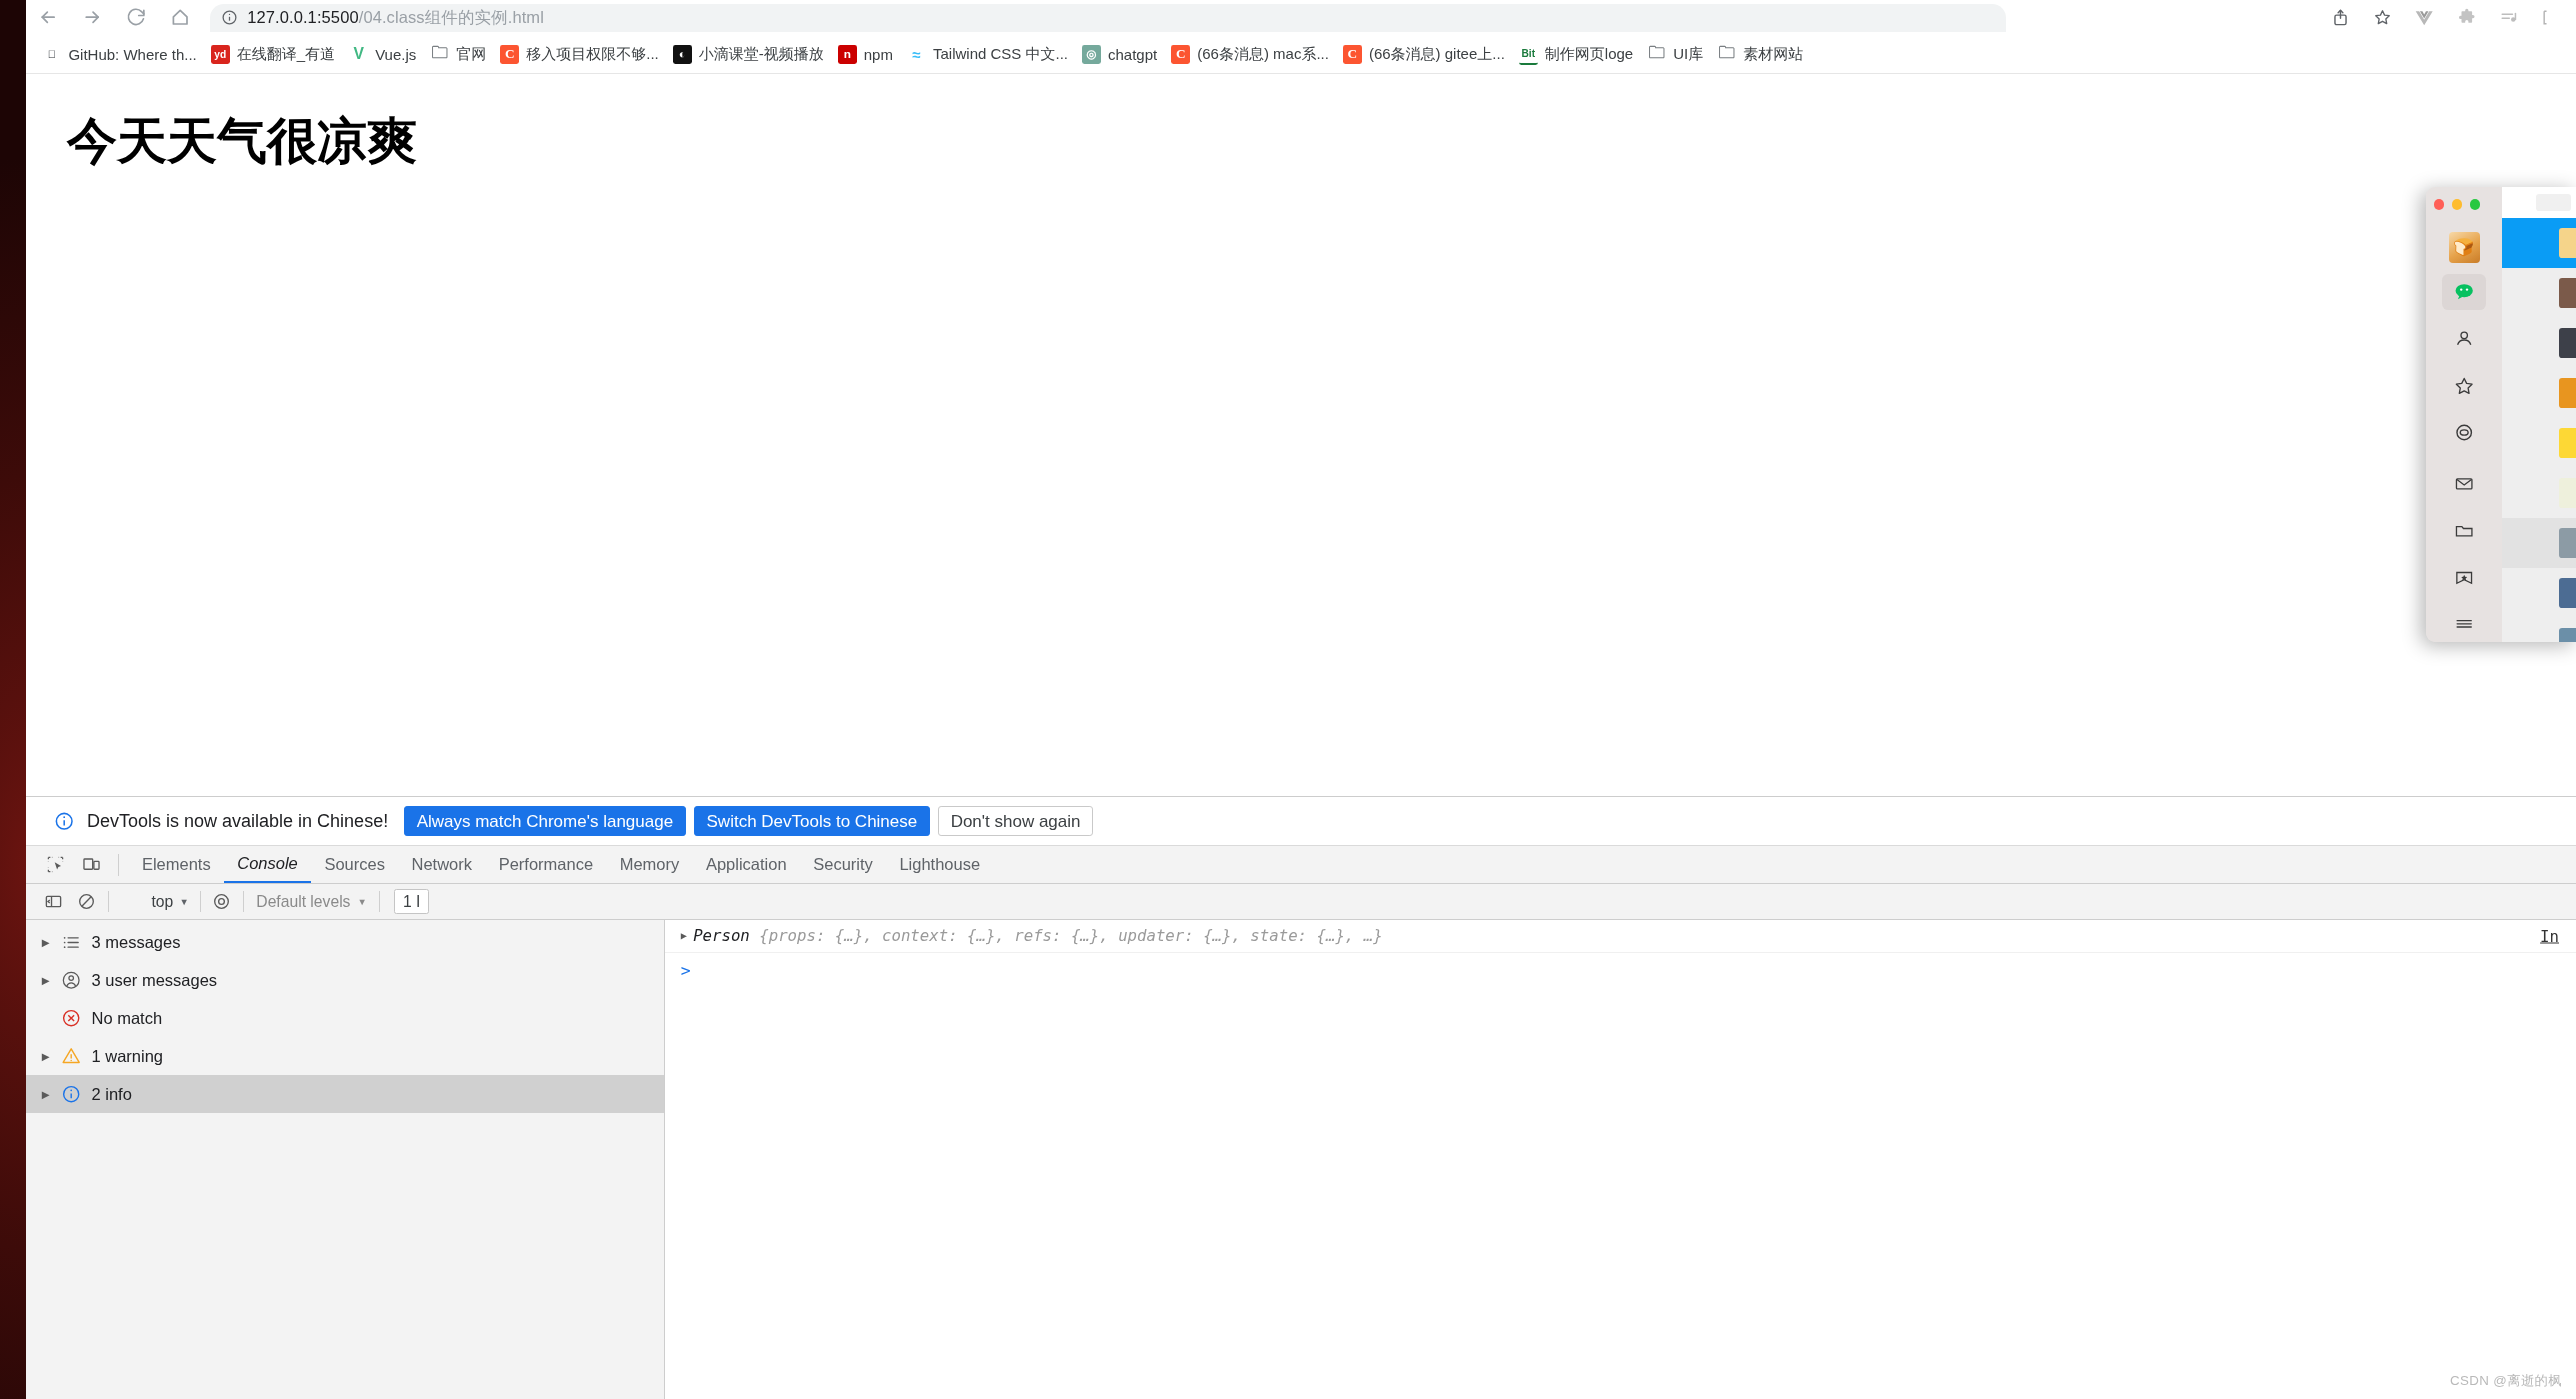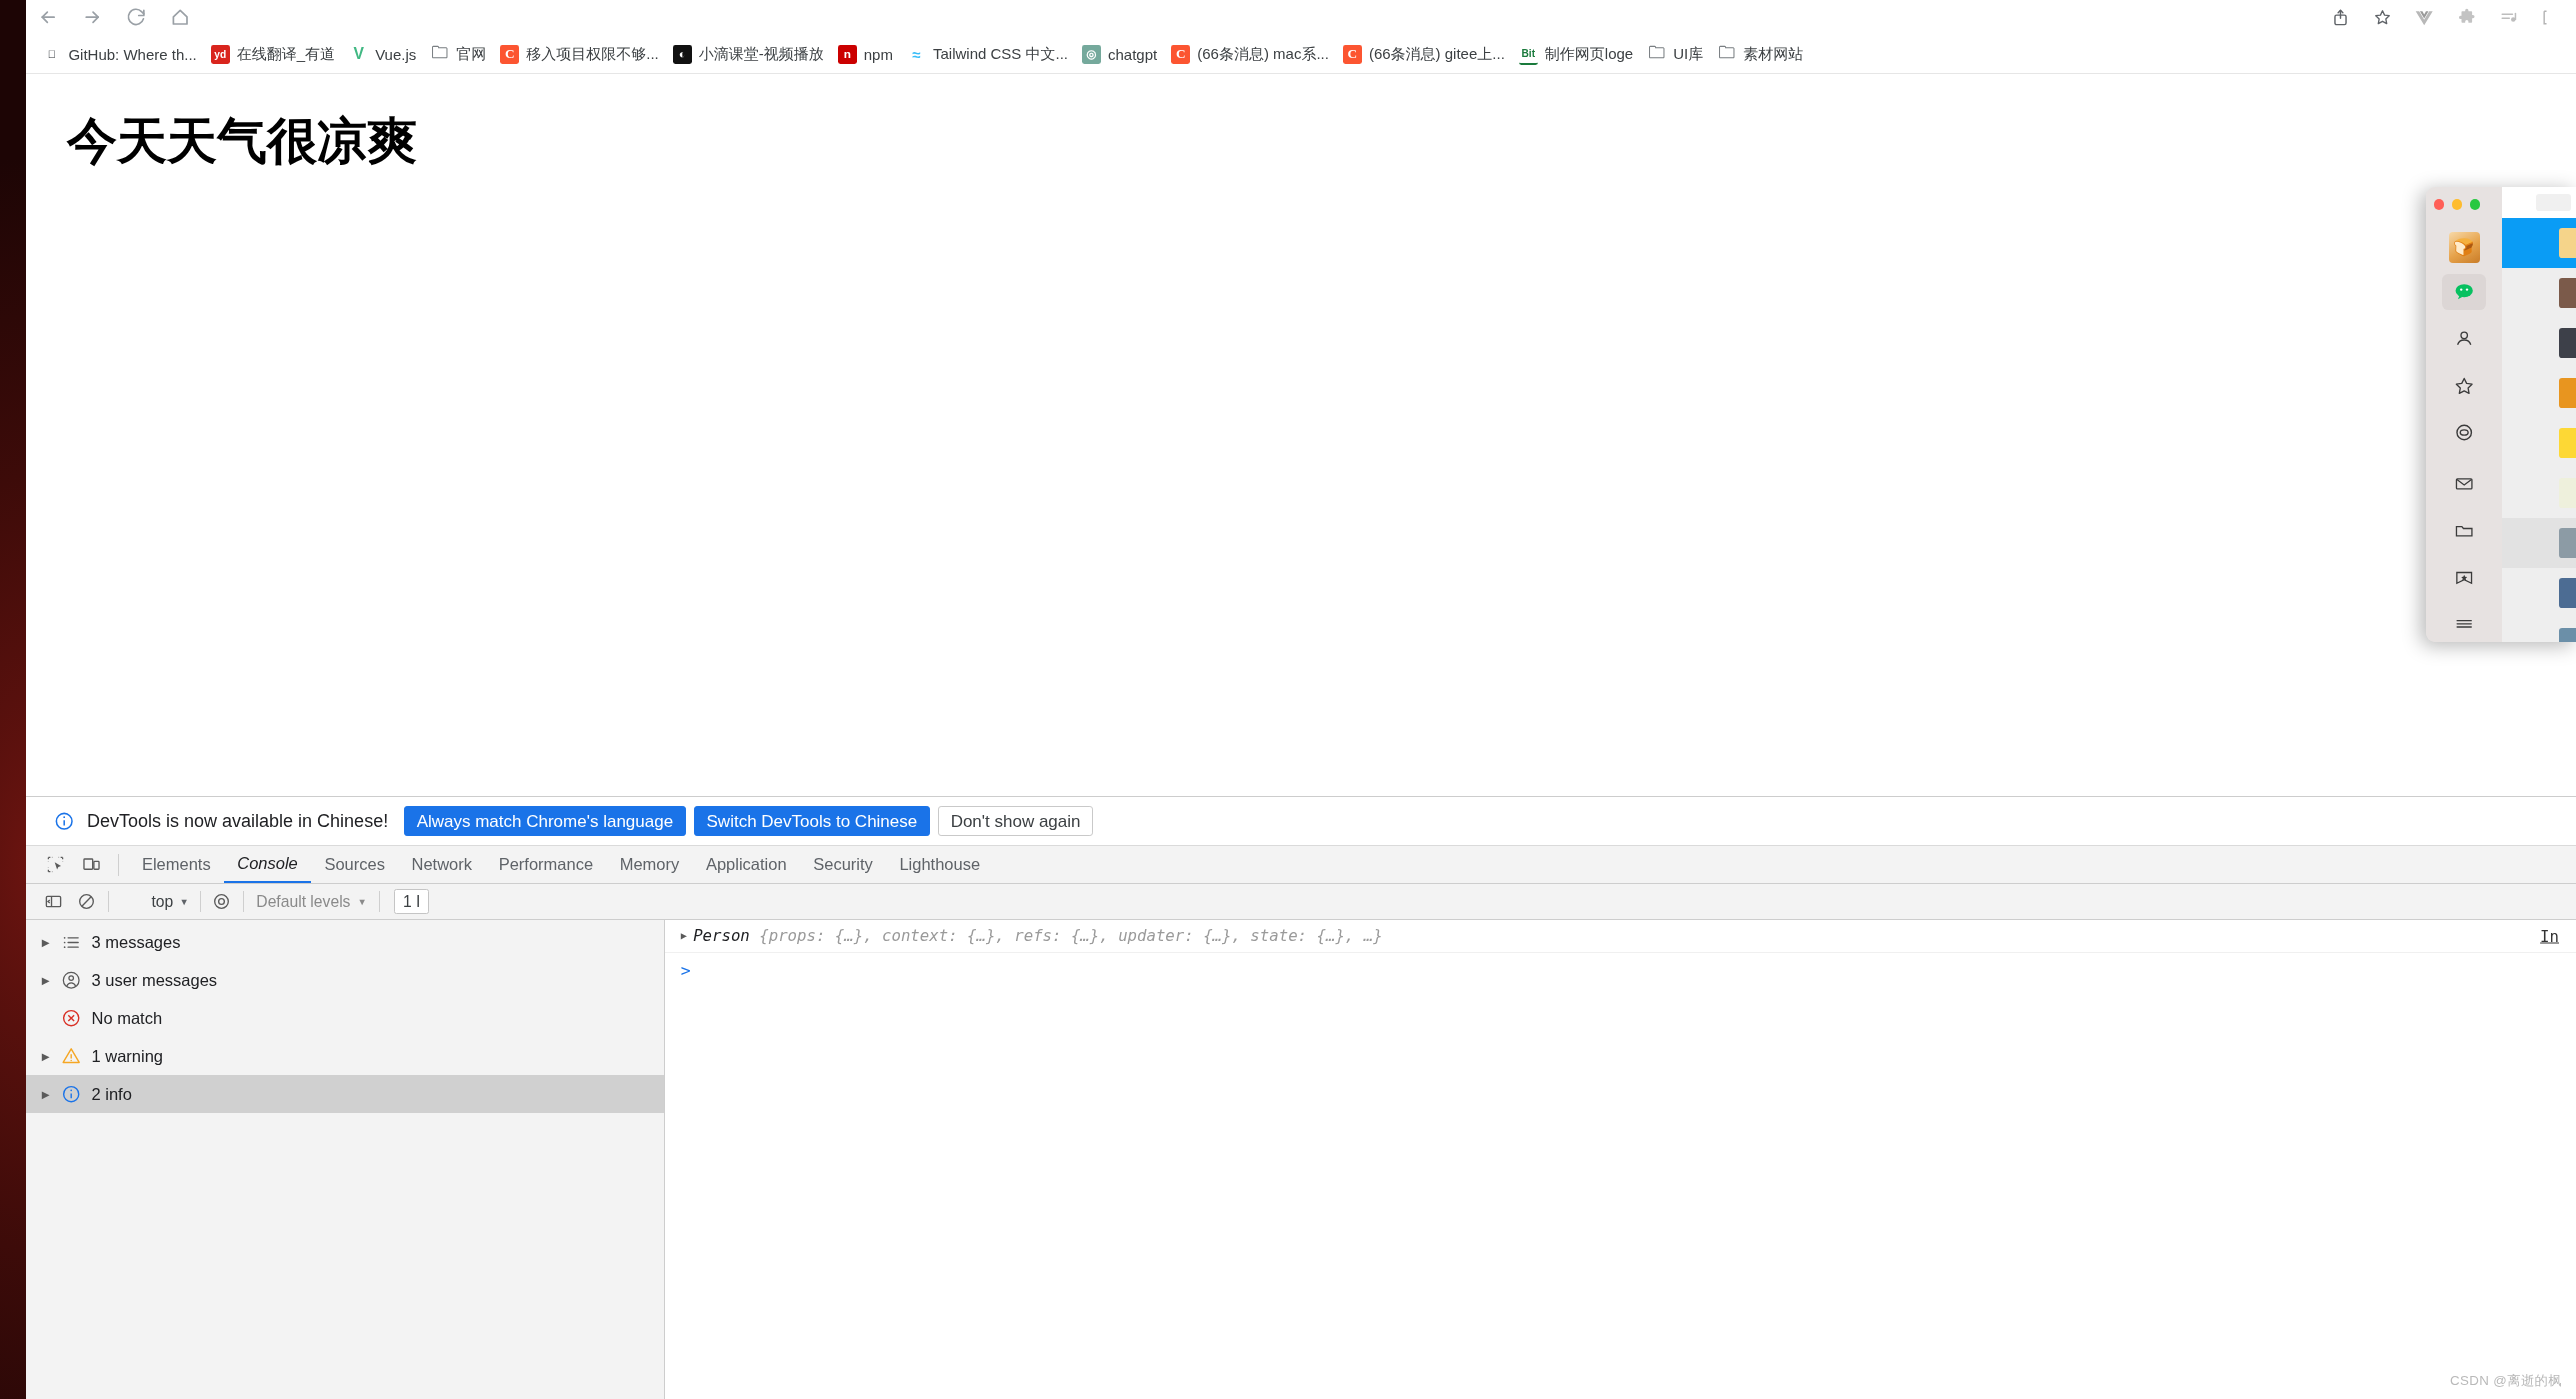--- a/index.html
+++ b/index.html
@@ -499,20 +499,30 @@
           <polyline points="21 4 21 10 15 10"></polyline>
           <path d="M20.5 14a9 9 0 1 1-2.2-8.6L21 8"></path>
         </svg>
     </div>
     <div class="nav-btn">
       <svg width="20.4" height="20.4" viewBox="0 0 24 24" fill="none" stroke="currentColor" stroke-width="2" stroke-linecap="round" stroke-linejoin="round">
           <path d="M4 11.5 12 4l8 7.5V20H4z"></path>
         </svg>
     </div>
 
+    <div id="omnibox">
+      <span class="info-ico">
+        <svg width="17" height="17" viewBox="0 0 24 24" fill="none" stroke="currentColor" stroke-width="1.8">
+            <circle cx="12" cy="12" r="9"></circle>
+            <line x1="12" y1="11" x2="12" y2="16.5"></line>
+            <circle cx="12" cy="7.6" r="0.9" fill="currentColor" stroke="none"></circle>
+          </svg>
+      </span>
+      <span id="url-text"><span class="host">127.0.0.1:5500</span><span class="path">/04.class组件的实例.html</span></span>
+    </div>
 
     <div id="toolbar-right">
       <div class="tb-ico">
         <svg width="19" height="19" viewBox="0 0 24 24" fill="none" stroke="currentColor" stroke-width="1.8" stroke-linecap="round" stroke-linejoin="round">
             <rect x="5" y="9" width="14" height="12" rx="2"></rect>
             <line x1="12" y1="3" x2="12" y2="13"></line>
             <polyline points="9 6 12 3 15 6"></polyline>
           </svg>
       </div>
       <div class="tb-ico">

